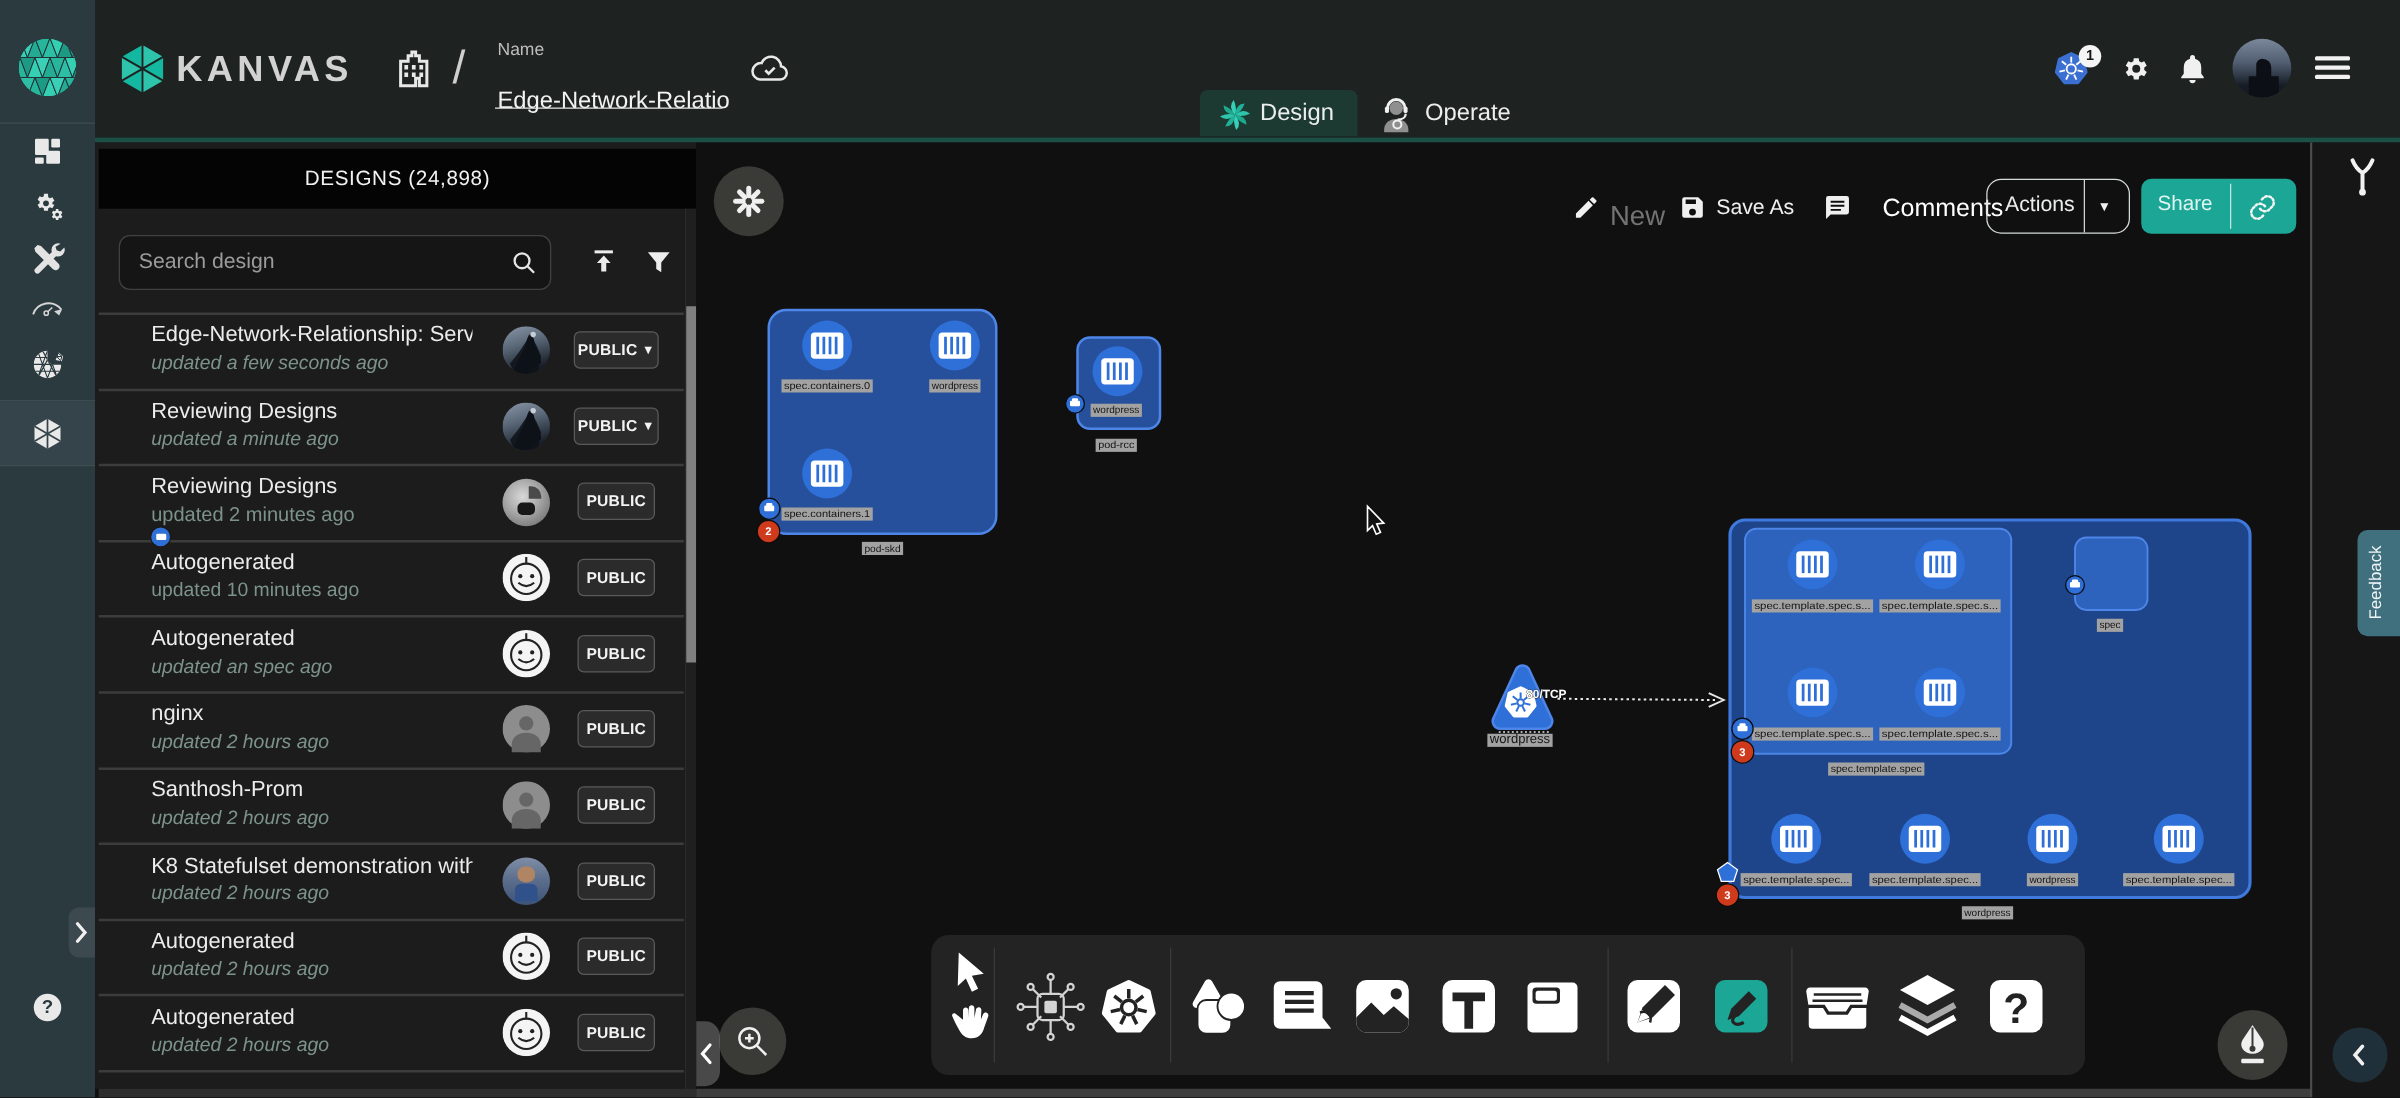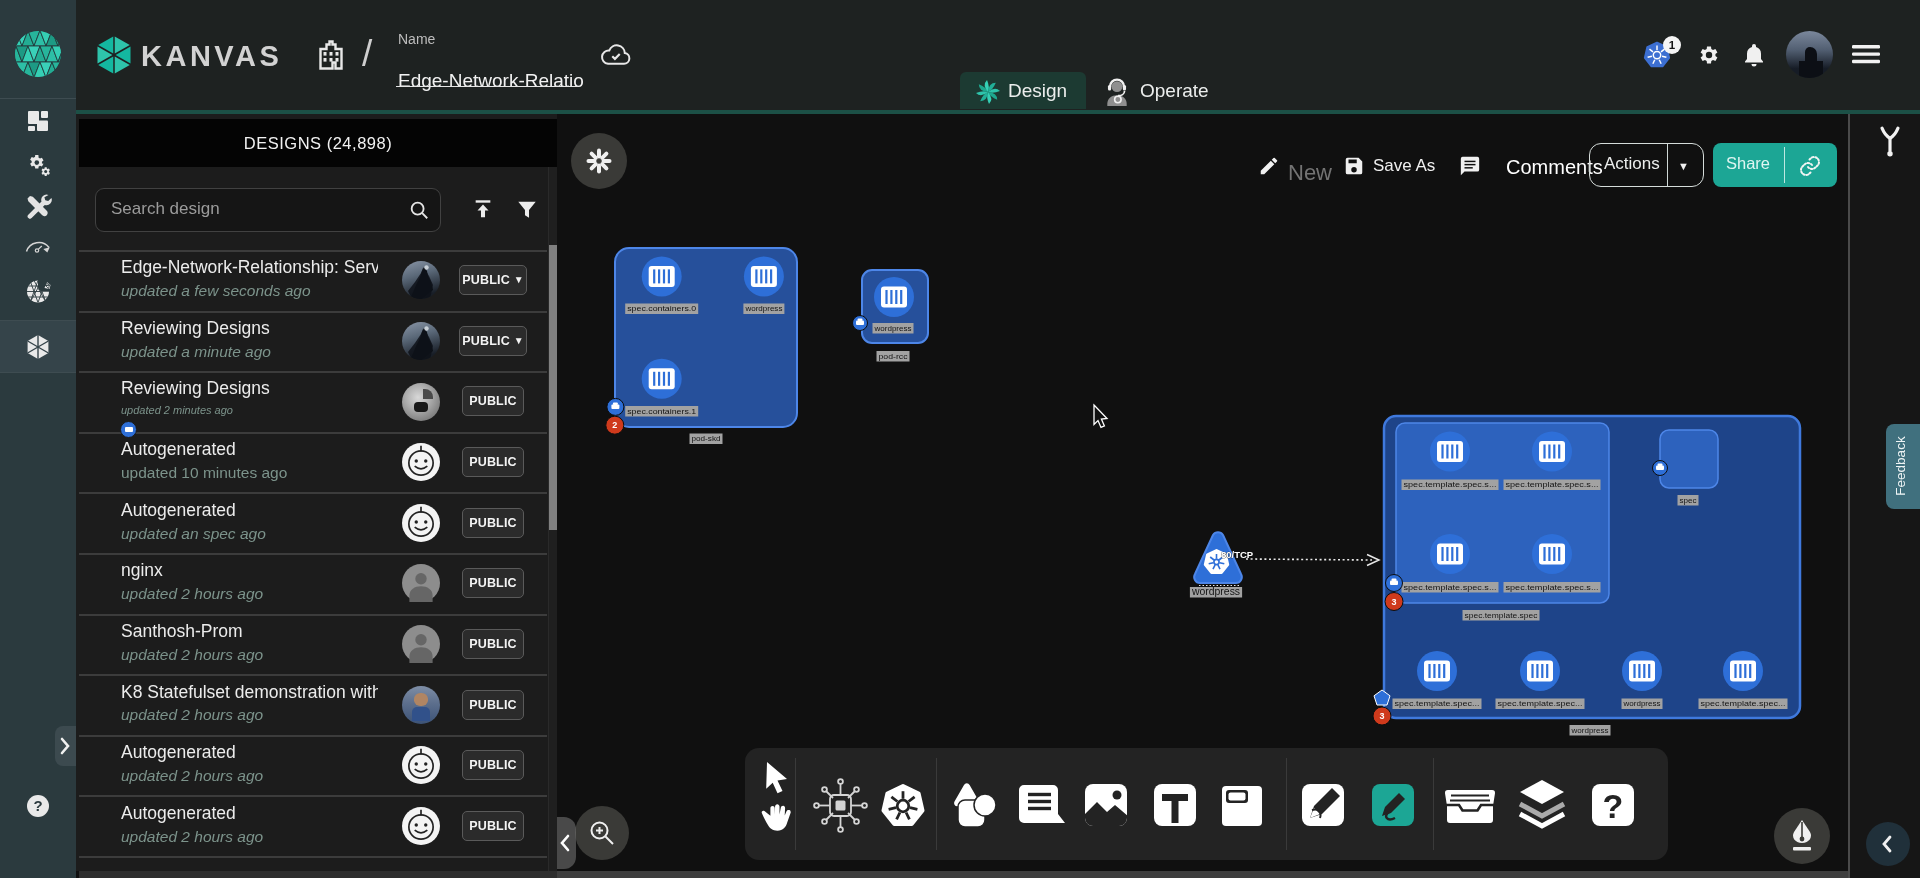--- a/index.html
+++ b/index.html
@@ -246,21 +246,21 @@
       <rect width="38" height="38" fill="url(#bmg421)"></rect>
       <path d="M22 6l3 4 1 5 3 6 2 8-14 11-8-4 5-12 4-8 2-6z" fill="#0c1016"></path>
       <path d="M21 7l-2 5-6 9-7 9 4 8h18l3-14-4-9-3-5z" fill="#0e1219" opacity="0.85"></path>
       <circle cx="24.5" cy="6.5" r="2.2" fill="#dfe5ea" opacity="0.8"></circle>
     </g>
   </svg>
 <div class="abs" style="left:459px;top:326px;width:68px;height:30px;border:1px solid #5a5a5a;border-radius:5px;background:#2b2b2b"></div>
 <div class="abs" style="left:459px;top:334px;width:68px;text-align:center;font-size:12.5px;font-weight:700;letter-spacing:0.2px;color:#f3f3f3">PUBLIC <span style="font-size:10px;vertical-align:1px">▼</span></div>
 <div class="abs" style="left:79px;top:371px;width:468px;height:2px;background:#3c3c3c"></div>
 <div class="abs" style="left:121px;top:378px;font-size:17.5px;color:#ececec;width:257px;white-space:nowrap;overflow:hidden">Reviewing Designs</div>
-<div class="abs" style="left:121px;top:404px;font-size:11px;font-style:italic;color:#7c938b">updated 2 minutes ago</div>
+<div class="abs" style="left:121px;top:404px;font-size:16px;color:#7c938b">updated 2 minutes ago</div>
 <div class="abs" style="left:402px;top:382.5px;width:38px;height:38px;border-radius:50%;overflow:hidden;background:radial-gradient(circle at 42% 38%,#d8d8d8 0%,#ababab 40%,#5f5f5f 100%)">
     <div class="abs" style="left:12px;top:19px;width:14px;height:10px;background:#181818;border-radius:4px"></div>
     <div class="abs" style="left:21px;top:6px;width:10px;height:10px;background:#4a4a4a;border-radius:0 8px 0 0"></div>
   </div>
 <div class="abs" style="left:462px;top:386px;width:62px;height:30px;border:1px solid #5a5a5a;border-radius:5px;background:#2b2b2b"></div>
 <div class="abs" style="left:462px;top:394px;width:62px;text-align:center;font-size:12.5px;font-weight:700;letter-spacing:0.2px;color:#f3f3f3">PUBLIC</div>
 <div class="abs" style="left:79px;top:432px;width:468px;height:2px;background:#3c3c3c"></div>
 <div class="abs" style="left:121px;top:439px;font-size:17.5px;color:#ececec;width:257px;white-space:nowrap;overflow:hidden">Autogenerated</div>
 <div class="abs" style="left:121px;top:464px;font-size:15.5px;color:#7c938b">updated 10 minutes ago</div>
 <svg class="abs" style="left:402px;top:443.1px" width="38" height="38" viewBox="0 0 36 36">

